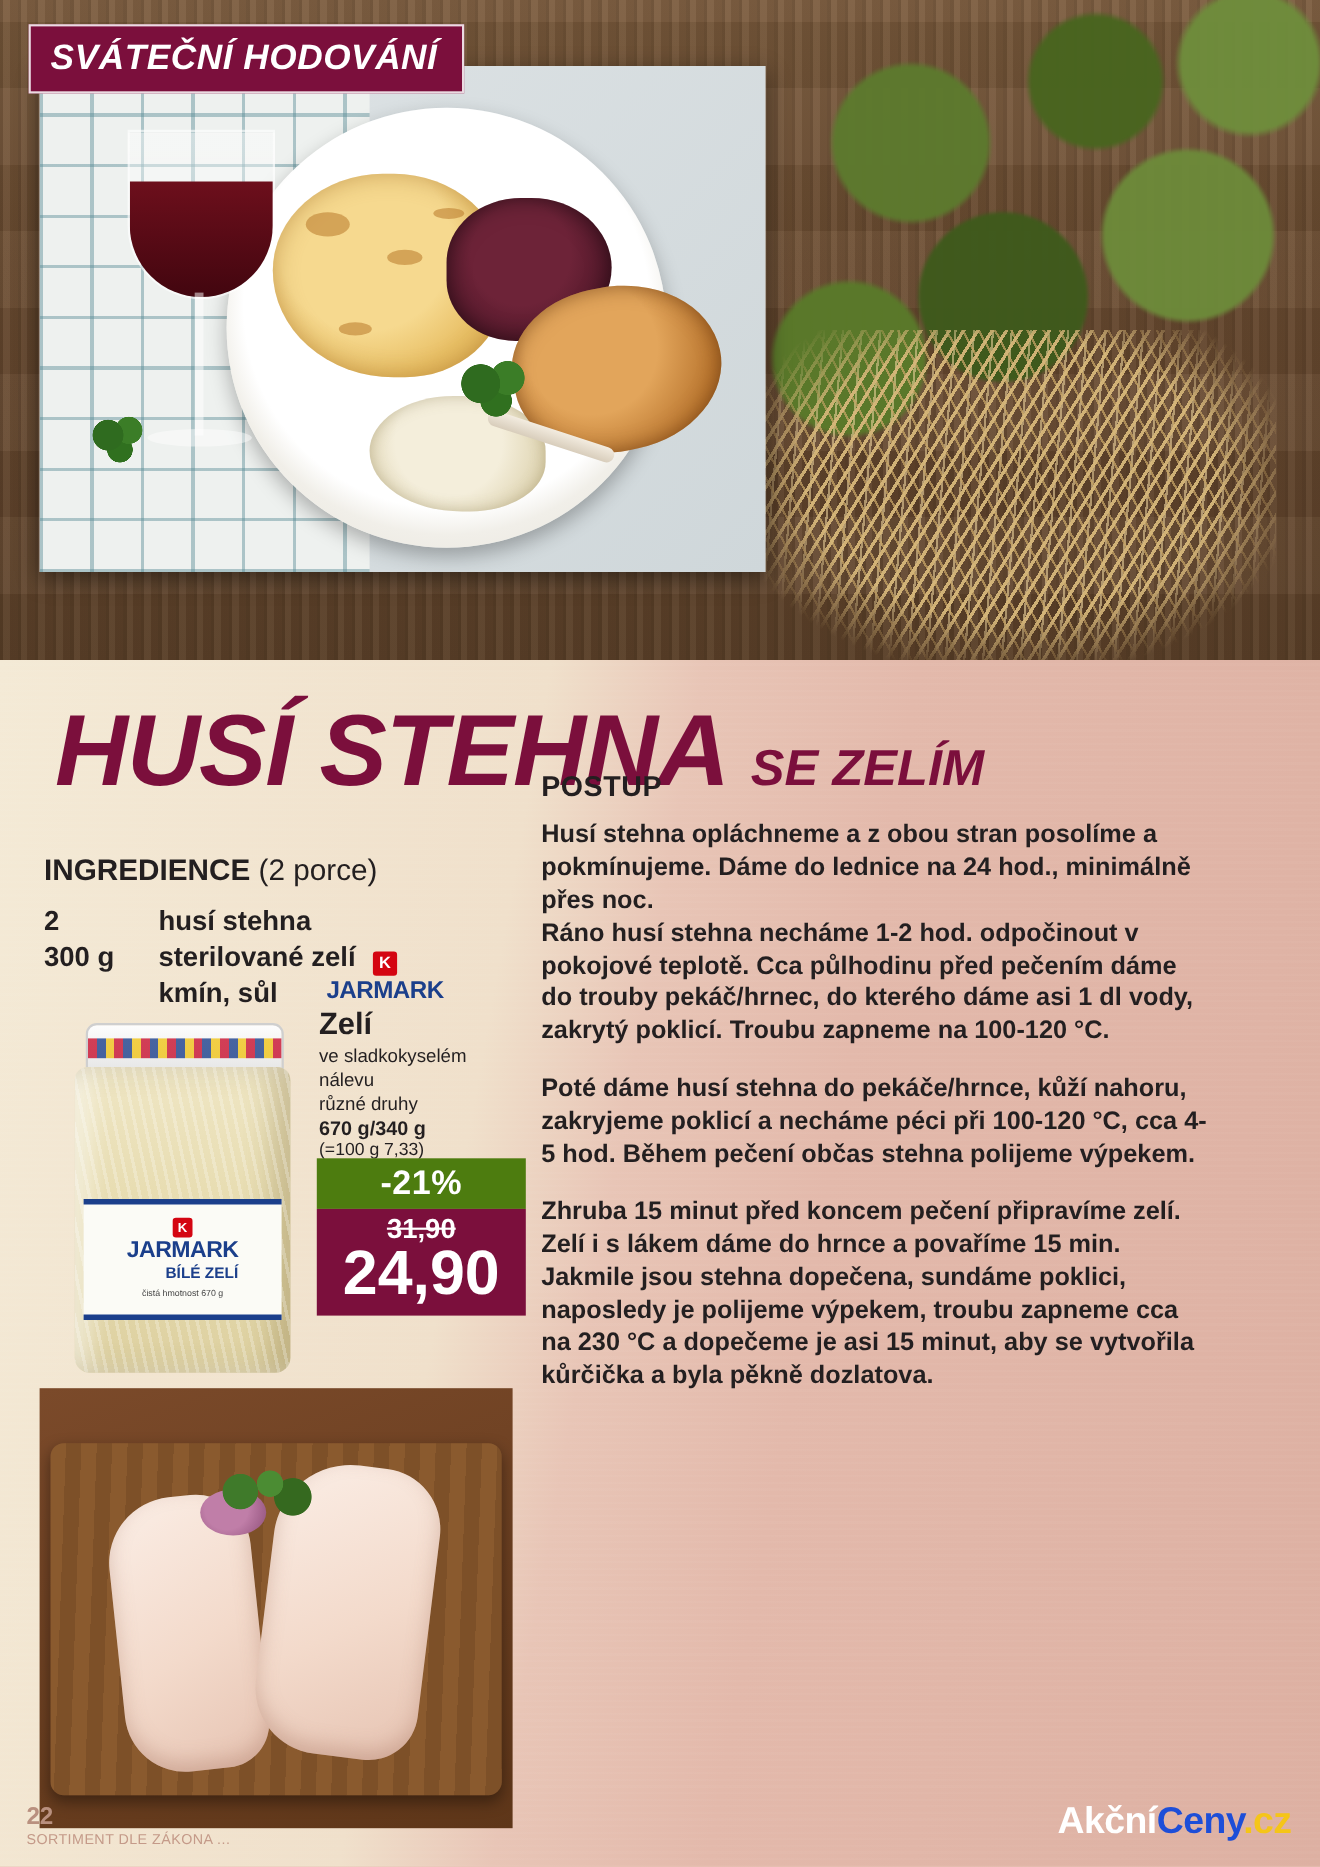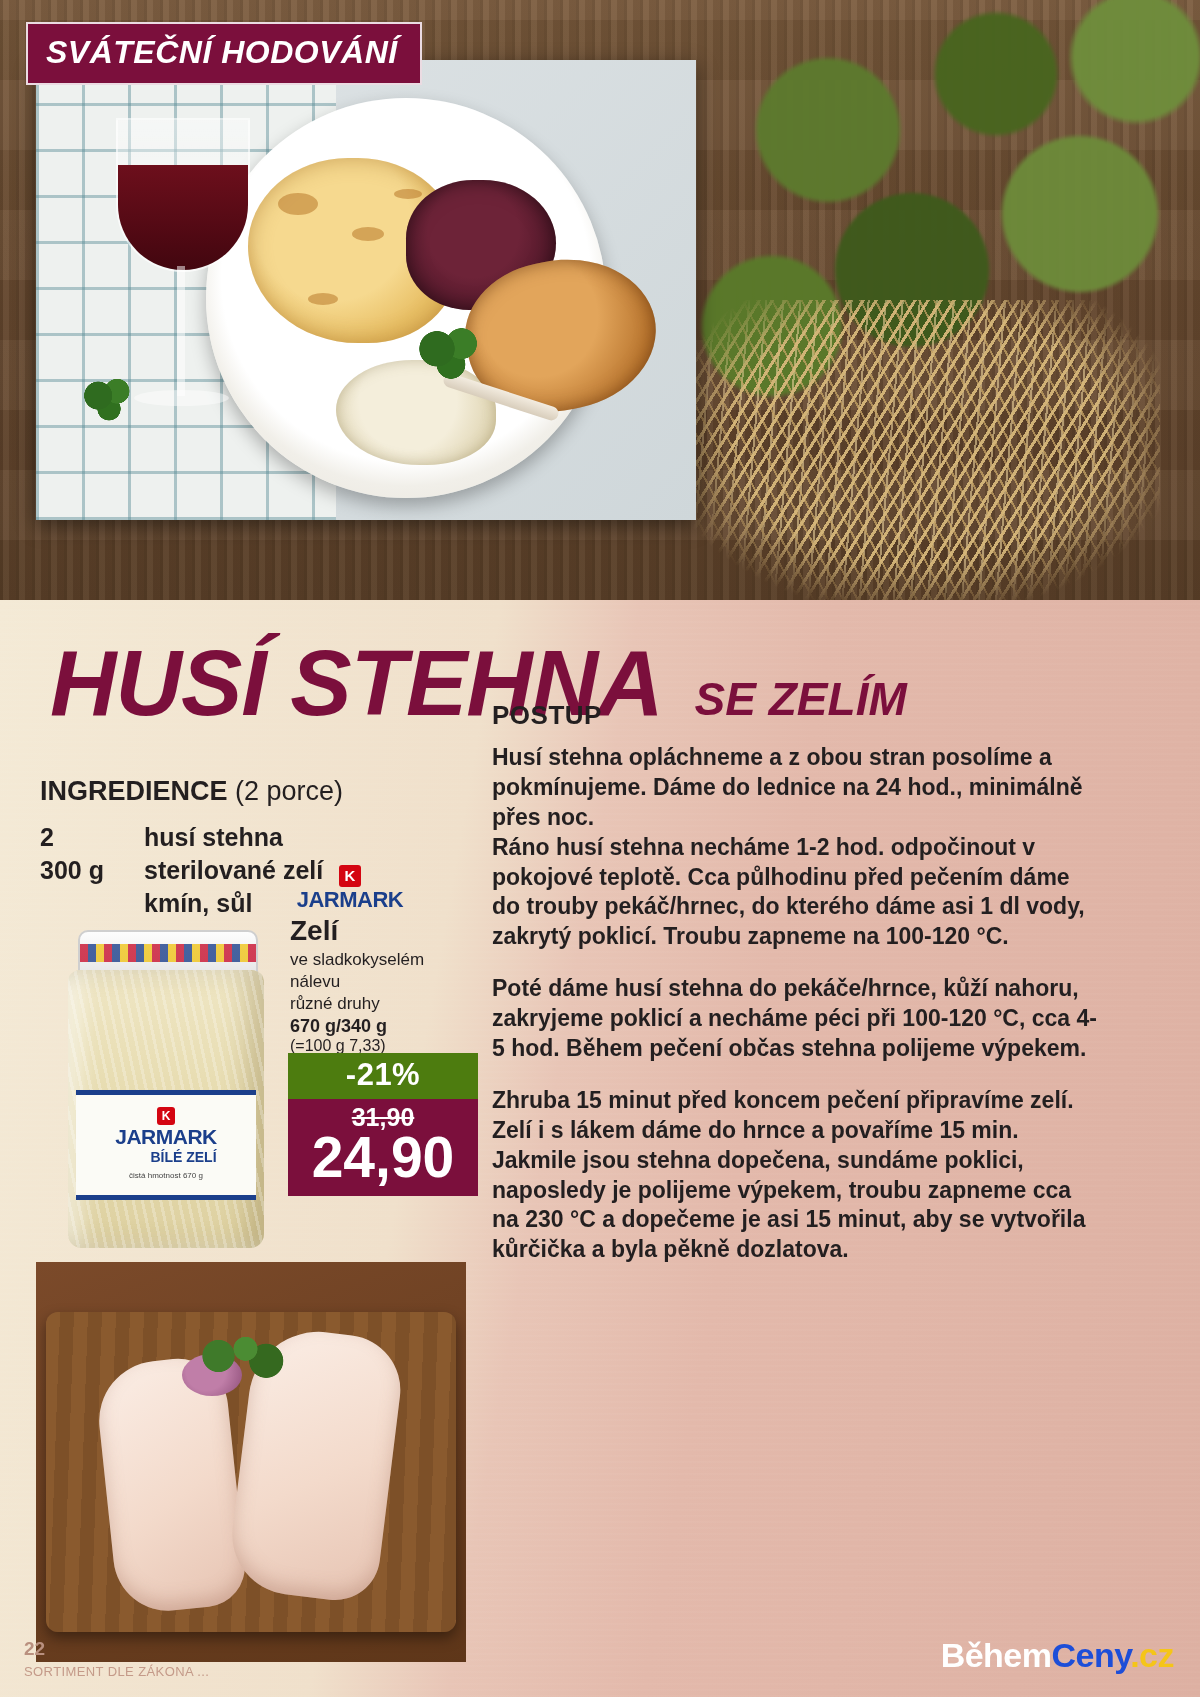--- a/index.html
+++ b/index.html
@@ -147,21 +147,21 @@
     opacity:.5;
   }
 
   .title-wrap{position:absolute;left:50px;top:640px;width:1100px;}
   .title-main{
     font-size:92px;font-weight:bold;font-style:italic;color:#7b0f3c;
     letter-spacing:-1px;line-height:.95;display:inline-block;
   }
   .title-sub{
     font-size:46px;font-weight:bold;font-style:italic;color:#7b0f3c;
-    display:inline-block;margin-left:32px;vertical-align:baseline;letter-spacing:0px;
+    display:inline-block;margin-left:20px;vertical-align:baseline;letter-spacing:0px;
   }
 
   
   .ingredience{position:absolute;left:40px;top:776px;width:420px;color:#231f20;}
   .ing-head{font-size:27px;font-weight:bold;margin-bottom:14px;}
   .ing-head .porce{font-weight:normal;}
   .ing-row{display:flex;font-size:25px;font-weight:bold;line-height:1.32;}
   .ing-qty{width:104px;flex:0 0 104px;}
   .ing-name{flex:1;}
 
@@ -254,21 +254,21 @@
   }
 
   
   .postup{position:absolute;left:492px;top:700px;width:610px;color:#231f20;}
   .postup h3{font-size:26px;font-weight:bold;margin:0 0 12px;letter-spacing:.5px;}
   .postup p{font-size:23px;line-height:1.30;margin:0 0 22px;font-weight:bold;}
   .postup p:last-child{margin-bottom:0;}
 
   
   .page-num{
-    position:absolute;left:24px;top:1638px;font-size:19px;color:#b9907f;font-weight:bold;
+    position:absolute;left:24px;top:1638px;font-size:22px;color:#b9907f;font-weight:bold;
   }
   .footer-note{
     position:absolute;left:24px;top:1664px;font-size:13px;color:#c49a89;letter-spacing:.4px;
   }
   .logo-ak{
     position:absolute;right:26px;top:1636px;font-size:34px;font-weight:bold;color:#fff;
     letter-spacing:-.5px;
   }
   .logo-ak .cz{color:#f5c518;}
   .logo-ak .ceny{color:#1d4ed8;}
@@ -378,16 +378,16 @@
     <p style="white-space:pre-line;">Husí stehna opláchneme a z obou stran posolíme a pokmínujeme. Dáme do lednice na 24 hod., minimálně přes noc.
 Ráno husí stehna necháme 1-2 hod. odpočinout v pokojové teplotě. Cca půlhodinu před pečením dáme do trouby pekáč/hrnec, do kterého dáme asi 1 dl vody, zakrytý poklicí. Troubu zapneme na 100-120 °C.</p>
     <p style="white-space:pre-line;">Poté dáme husí stehna do pekáče/hrnce, kůží nahoru, zakryjeme poklicí a necháme péci při 100-120 °C, cca 4-5 hod. Během pečení občas stehna polijeme výpekem.</p>
     <p style="white-space:pre-line;">Zhruba 15 minut před koncem pečení připravíme zelí. Zelí i s lákem dáme do hrnce a povaříme 15 min.
 Jakmile jsou stehna dopečena, sundáme poklici, naposledy je polijeme výpekem, troubu zapneme cca na 230 °C a dopečeme je asi 15 minut, aby se vytvořila kůrčička a byla pěkně dozlatova.</p>
   </div>
 
   <div class="page-num">22</div>
   <div class="footer-note">SORTIMENT DLE ZÁKONA ...</div>
   <div class="logo-ak">
-    <span>Během</span><span class="ceny">Ceny</span><span class="cz">.cz</span>
+    <span>Akční</span><span class="ceny">Ceny</span><span class="cz">.cz</span>
   </div>
 
 </div>
 
 </body></html>

